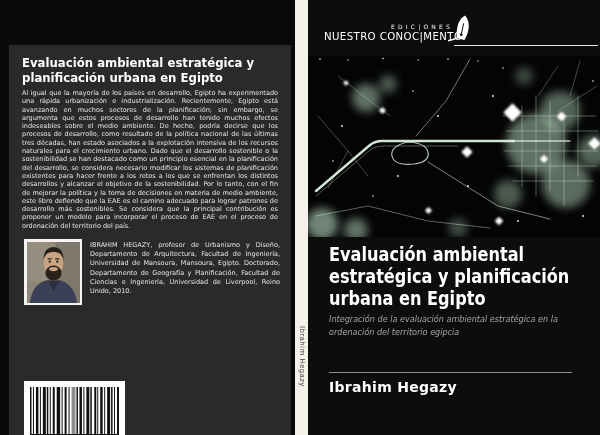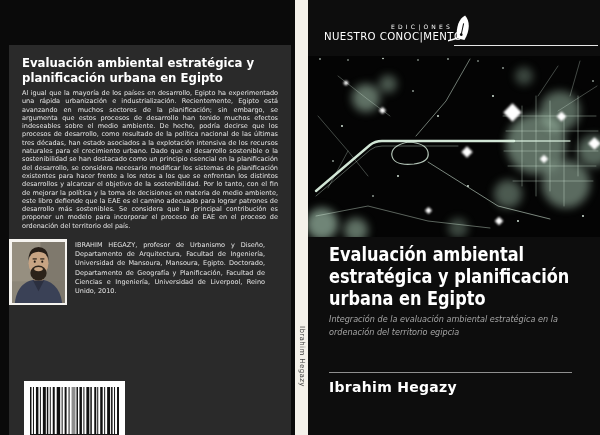--- a/index.html
+++ b/index.html
@@ -19,21 +19,21 @@
     position:absolute; left:13px; top:11px; width:290px;
     font-size:13px; font-weight:bold; line-height:1.12;
     color:var(--title-white,#fff);
     white-space:pre-line; transform:scaleX(.9); transform-origin:left top;
   }
   .synopsis {
     position:absolute; left:13px; top:44px; width:256px;
     font-size:6.5px; line-height:8.3px; text-align:justify;
     color:var(--text-light,#e4e4e4);
   }
-  .author-row { position:absolute; left:0; top:194px; width:256px; display:flex; gap:8px; }
+  .author-row { position:absolute; left:15px; top:194px; width:256px; display:flex; gap:8px; }
   .photo-frame { flex:0 0 58px; height:66px; background:#f6f4f0; padding:2.5px; }
   .photo-frame svg { display:block; width:100%; height:100%; }
   .bio {
     flex:1; font-size:6.5px; line-height:9.2px; text-align:justify;
     color:var(--text-light,#e4e4e4); padding-top:2px;
   }
   .barcode-card {
     position:absolute; left:15px; top:336px; width:101px; height:77px;
     background:#fff; padding:6px 6px 0 6px;
   }

